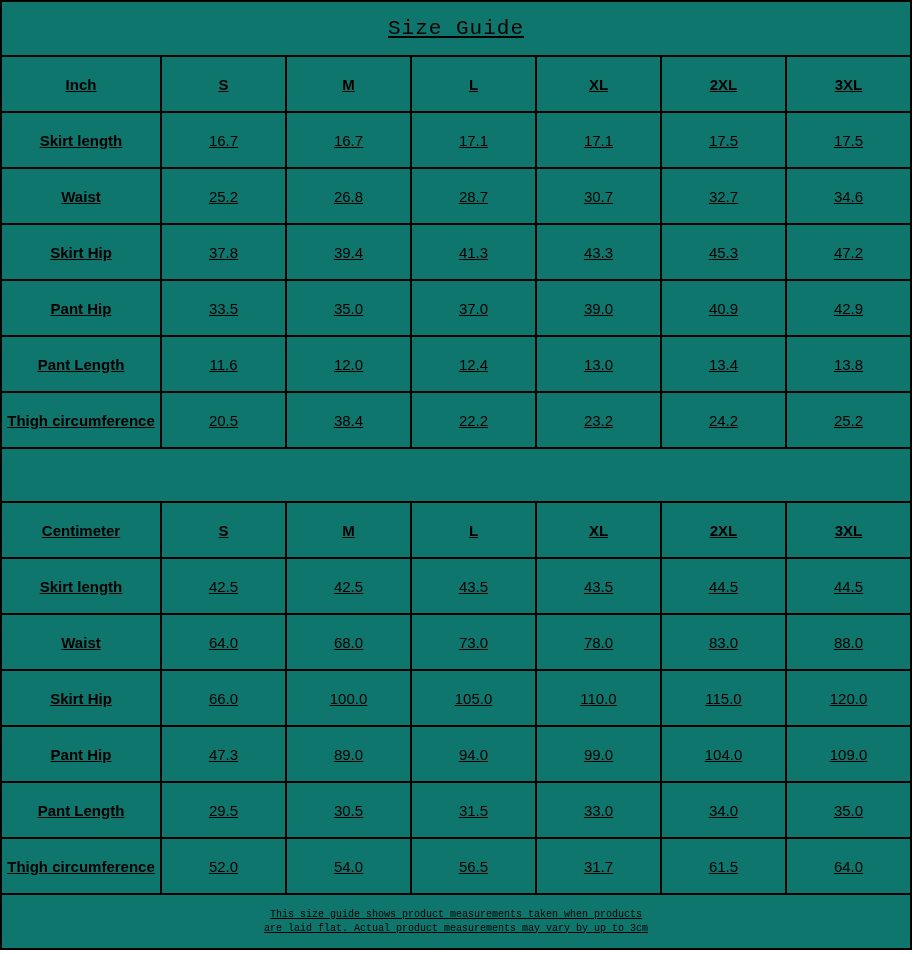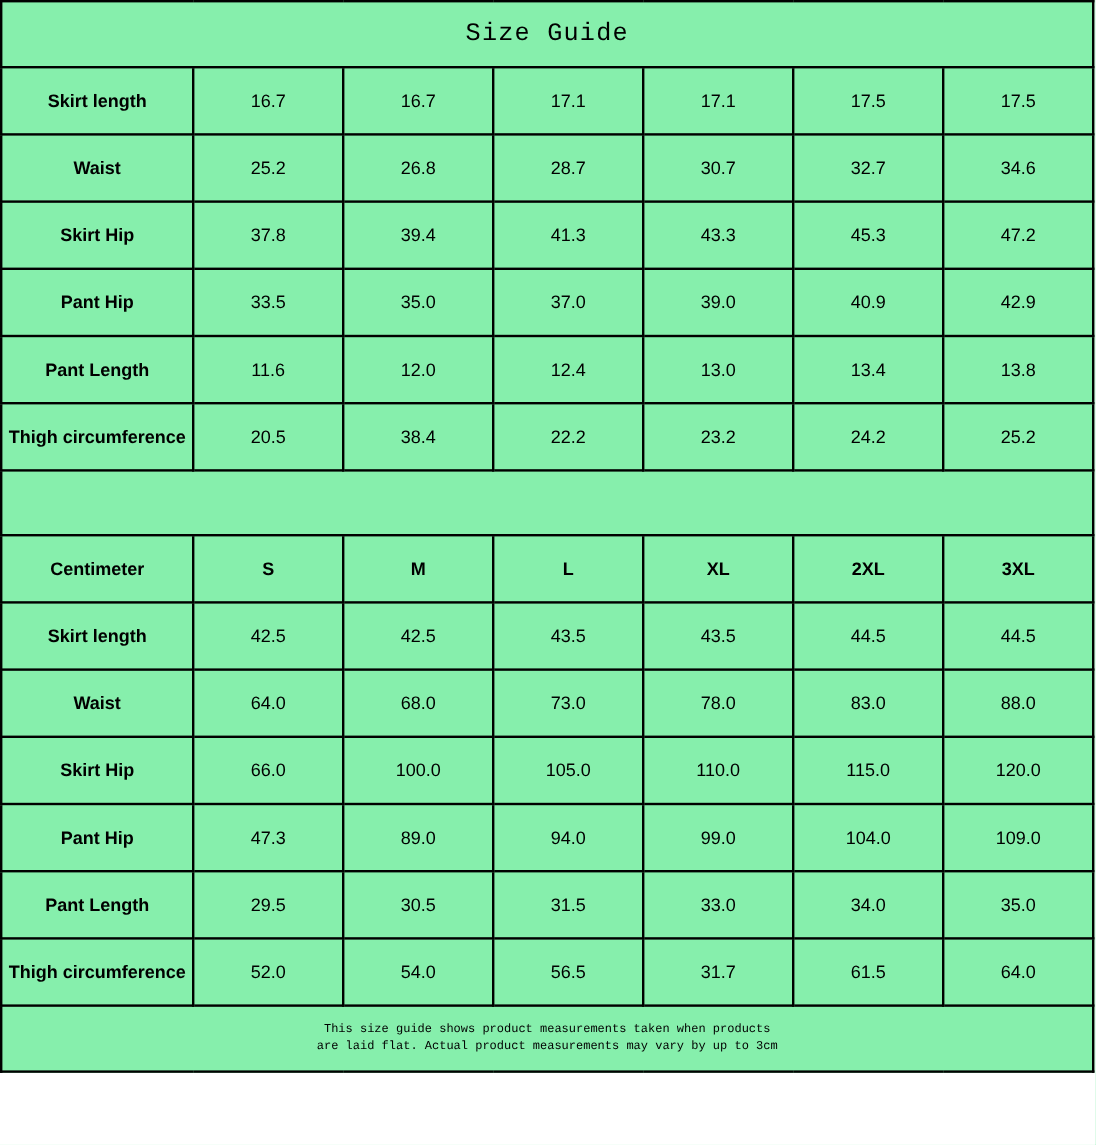--- a/index.html
+++ b/index.html
@@ -11,21 +11,22 @@
     width: 913px;
     height: 954px;
     box-sizing: border-box;
     background: #ffffff;
     color: #000000;
   }
   table.guide {
     width: 911px;
     border-collapse: collapse;
     table-layout: fixed;
-    background: #86efac;
+    background: #0f766e;
+    text-decoration: underline;
   }
   table.guide td {
     border: 2px solid #000000;
     text-align: center;
     vertical-align: middle;
     padding: 0;
     overflow: hidden;
   }
   col.label-col { width: 160px; }
   col.size-col  { width: 125px; }
@@ -78,20 +79,29 @@
       <col class="size-col">
         <col class="size-col">
         <col class="size-col">
     </colgroup>
 
     <tbody>
         <tr>
       <td class="title-cell" colspan="7">Size Guide</td>
     </tr>
 
+    <tr>
+      <td class="unit-cell">Inch</td>
+      <td class="size-cell">S</td>
+      <td class="size-cell">M</td>
+      <td class="size-cell">L</td>
+      <td class="size-cell">XL</td>
+      <td class="size-cell">2XL</td>
+      <td class="size-cell">3XL</td>
+    </tr>
 
     <tr>
       <td class="row-label">Skirt length</td>
       <td class="value-cell">16.7</td>
       <td class="value-cell">16.7</td>
       <td class="value-cell">17.1</td>
       <td class="value-cell">17.1</td>
       <td class="value-cell">17.5</td>
       <td class="value-cell">17.5</td>
     </tr>

